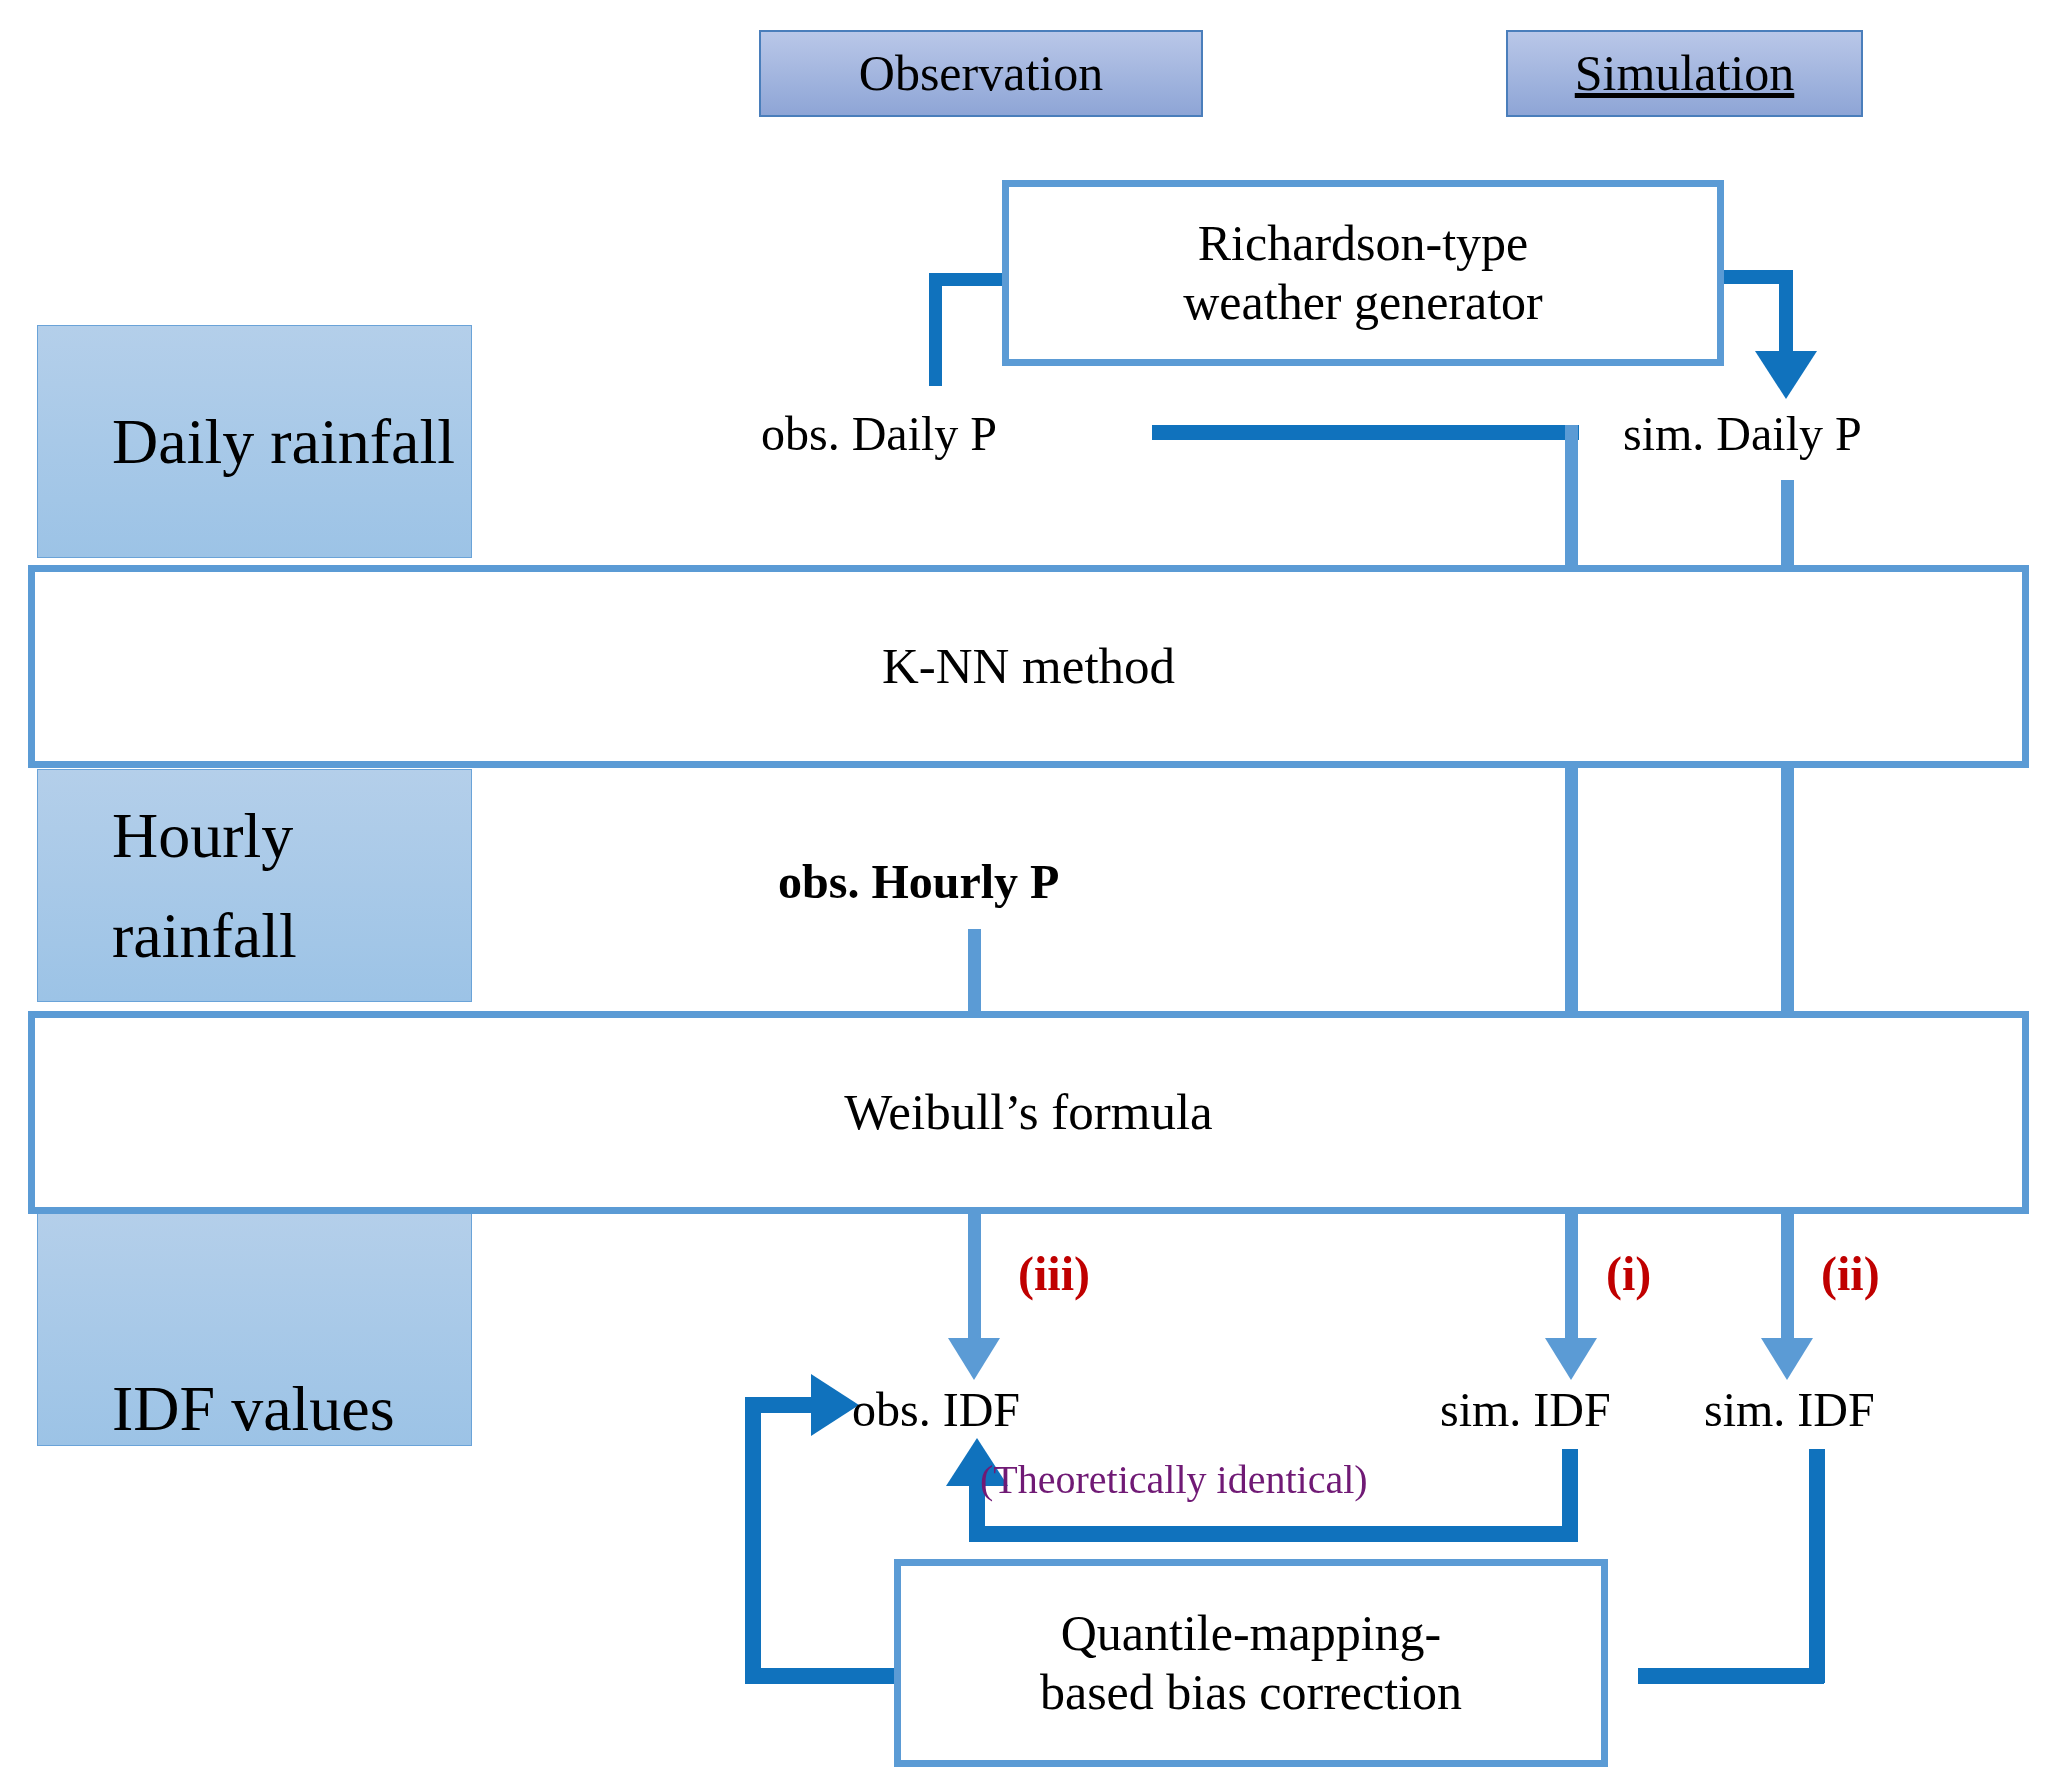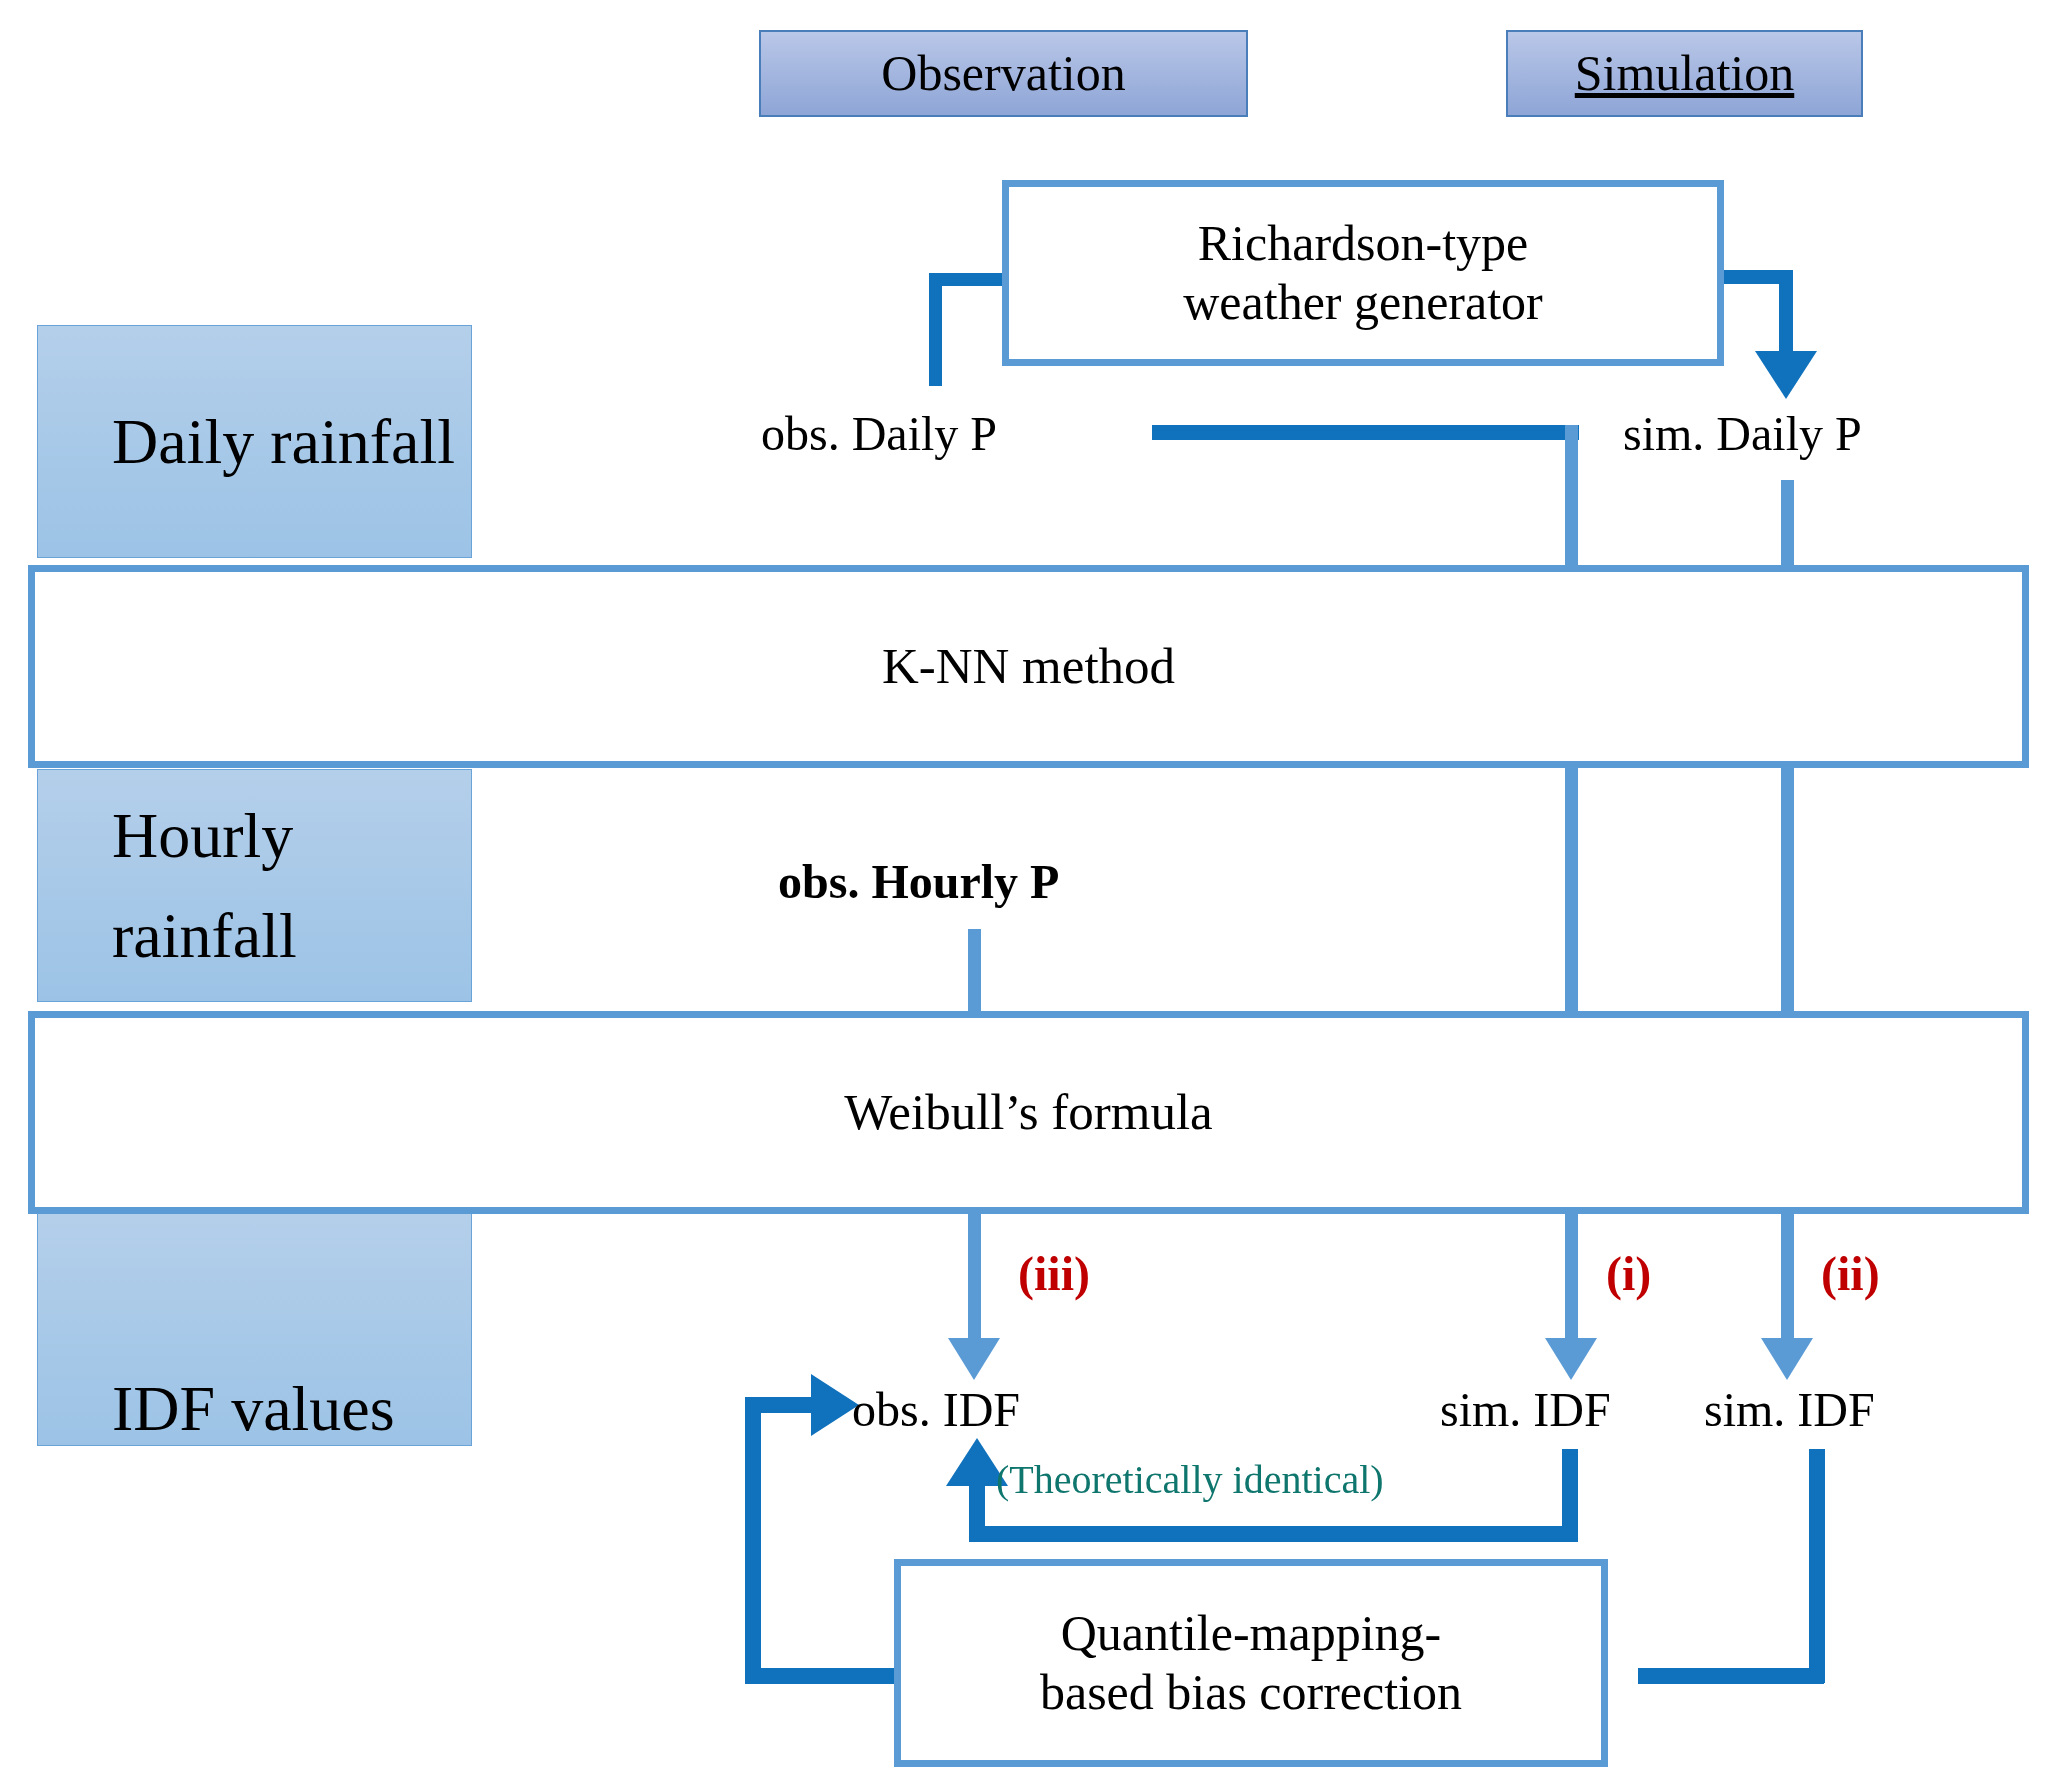--- a/index.html
+++ b/index.html
@@ -51,26 +51,25 @@
   .node{
     position:absolute;
     color:#000;
     font-size:48px;
     line-height:1;
     white-space:nowrap;
     z-index:7;
   }
   .note{
     position:absolute;
-    color:#0f766e;
+    color:#701a75;
     font-size:40px;
     line-height:1;
     white-space:nowrap;
     z-index:8;
-    margin-left:16px;
   }
   .rlabel{
     position:absolute;
     color:#c00000;
     font-weight:bold;
     font-size:48px;
     line-height:1;
     white-space:nowrap;
     z-index:9;
   }
@@ -82,21 +81,21 @@
   .tri.down-lt{border-left:26.4px solid transparent;border-right:26.4px solid transparent;border-top:42px solid #5b9bd5;}
   .tri.down-dk{border-left:31px solid transparent;border-right:31px solid transparent;border-top:48px solid #1072bd;}
   .tri.up-dk{border-left:31px solid transparent;border-right:31px solid transparent;border-bottom:48px solid #1072bd;}
   .tri.right-dk{border-top:31px solid transparent;border-bottom:31px solid transparent;border-left:48px solid #1072bd;}
 </style>
 </head>
 <body>
 
 <div id="stage">
 
-  <div class="pill" style="left:759px;top:29.5px;width:489px;height:87px;">
+  <div class="pill" style="left:759px;top:29.5px;width:444px;height:87px;">
     <span>Observation</span>
   </div>
   <div class="pill" style="left:1506px;top:29.5px;width:357px;height:87px;text-decoration:underline;">
     <span>Simulation</span>
   </div>
 
   <div class="band" style="left:37px;top:325px;width:435px;height:233px;">
     <span>Daily rainfall</span>
   </div>
 

